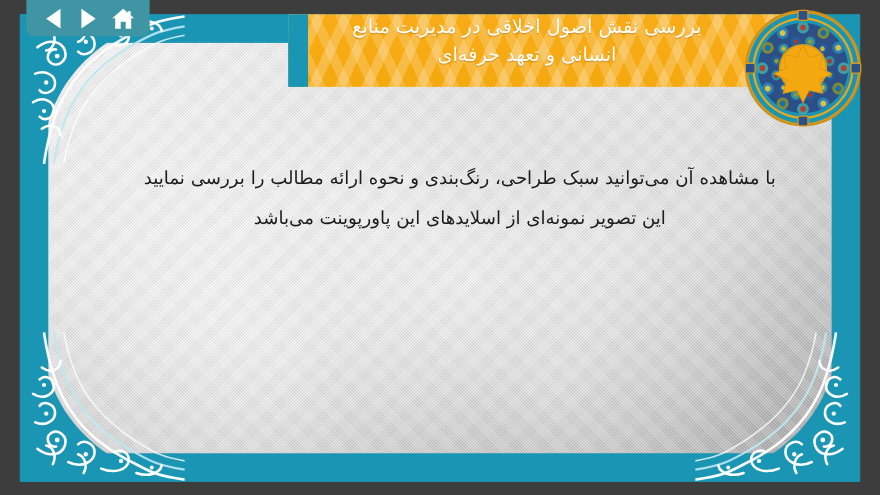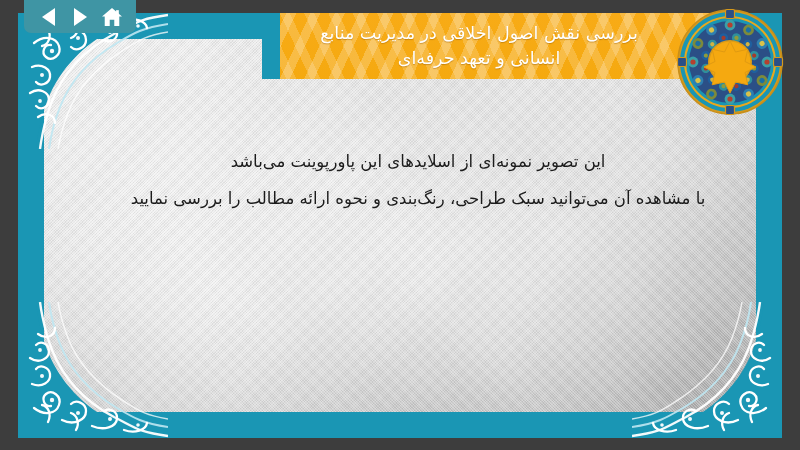--- a/index.html
+++ b/index.html
@@ -110,21 +110,21 @@
     background:
       repeating-linear-gradient(115deg,
         rgba(255,255,255,0.22) 0px, rgba(255,255,255,0.22) 9px,
         rgba(255,255,255,0.0) 9px, rgba(255,255,255,0.0) 22px),
       repeating-linear-gradient(65deg,
         rgba(255,255,255,0.18) 0px, rgba(255,255,255,0.18) 9px,
         rgba(255,255,255,0.0) 9px, rgba(255,255,255,0.0) 22px),
       linear-gradient(#f8ab16, #f5a910);
     z-index: 25;
     display: flex;
-    align-items: center;
+    align-items: flex-start;
     justify-content: center;
   }
   .banner-teal-edge {
     position: absolute;
     left: 262px; top: 13px;
     width: 18px; height: 66px;
     background: #1a96b4;
     z-index: 26;
   }
   .banner-title {
@@ -264,22 +264,22 @@
         <circle cx="34" cy="38" r="2.2"></circle>
         <circle cx="60" cy="25" r="2"></circle>
         <circle cx="92" cy="19" r="2"></circle>
         <circle cx="120" cy="13" r="1.8"></circle>
         <circle cx="24" cy="62" r="2"></circle>
         <circle cx="22" cy="88" r="1.9"></circle>
       </g>
     </svg>
 
     <div class="body-text">
+      <p>با مشاهده آن می‌توانید سبک طراحی، رنگ‌بندی و نحوه ارائه مطالب را بررسی نمایید</p>
       <p>این تصویر نمونه‌ای از اسلایدهای این پاورپوینت می‌باشد</p>
-      <p>با مشاهده آن می‌توانید سبک طراحی، رنگ‌بندی و نحوه ارائه مطالب را بررسی نمایید</p>
     </div>
   </div>
 
   <div class="banner">
     <div class="banner-title">بررسی نقش اصول اخلاقی در مدیریت منابع
 انسانی و تعهد حرفه‌ای</div>
   </div>
   <div class="banner-teal-edge"></div>
 
   <svg class="mandala" viewBox="0 0 108 108">

